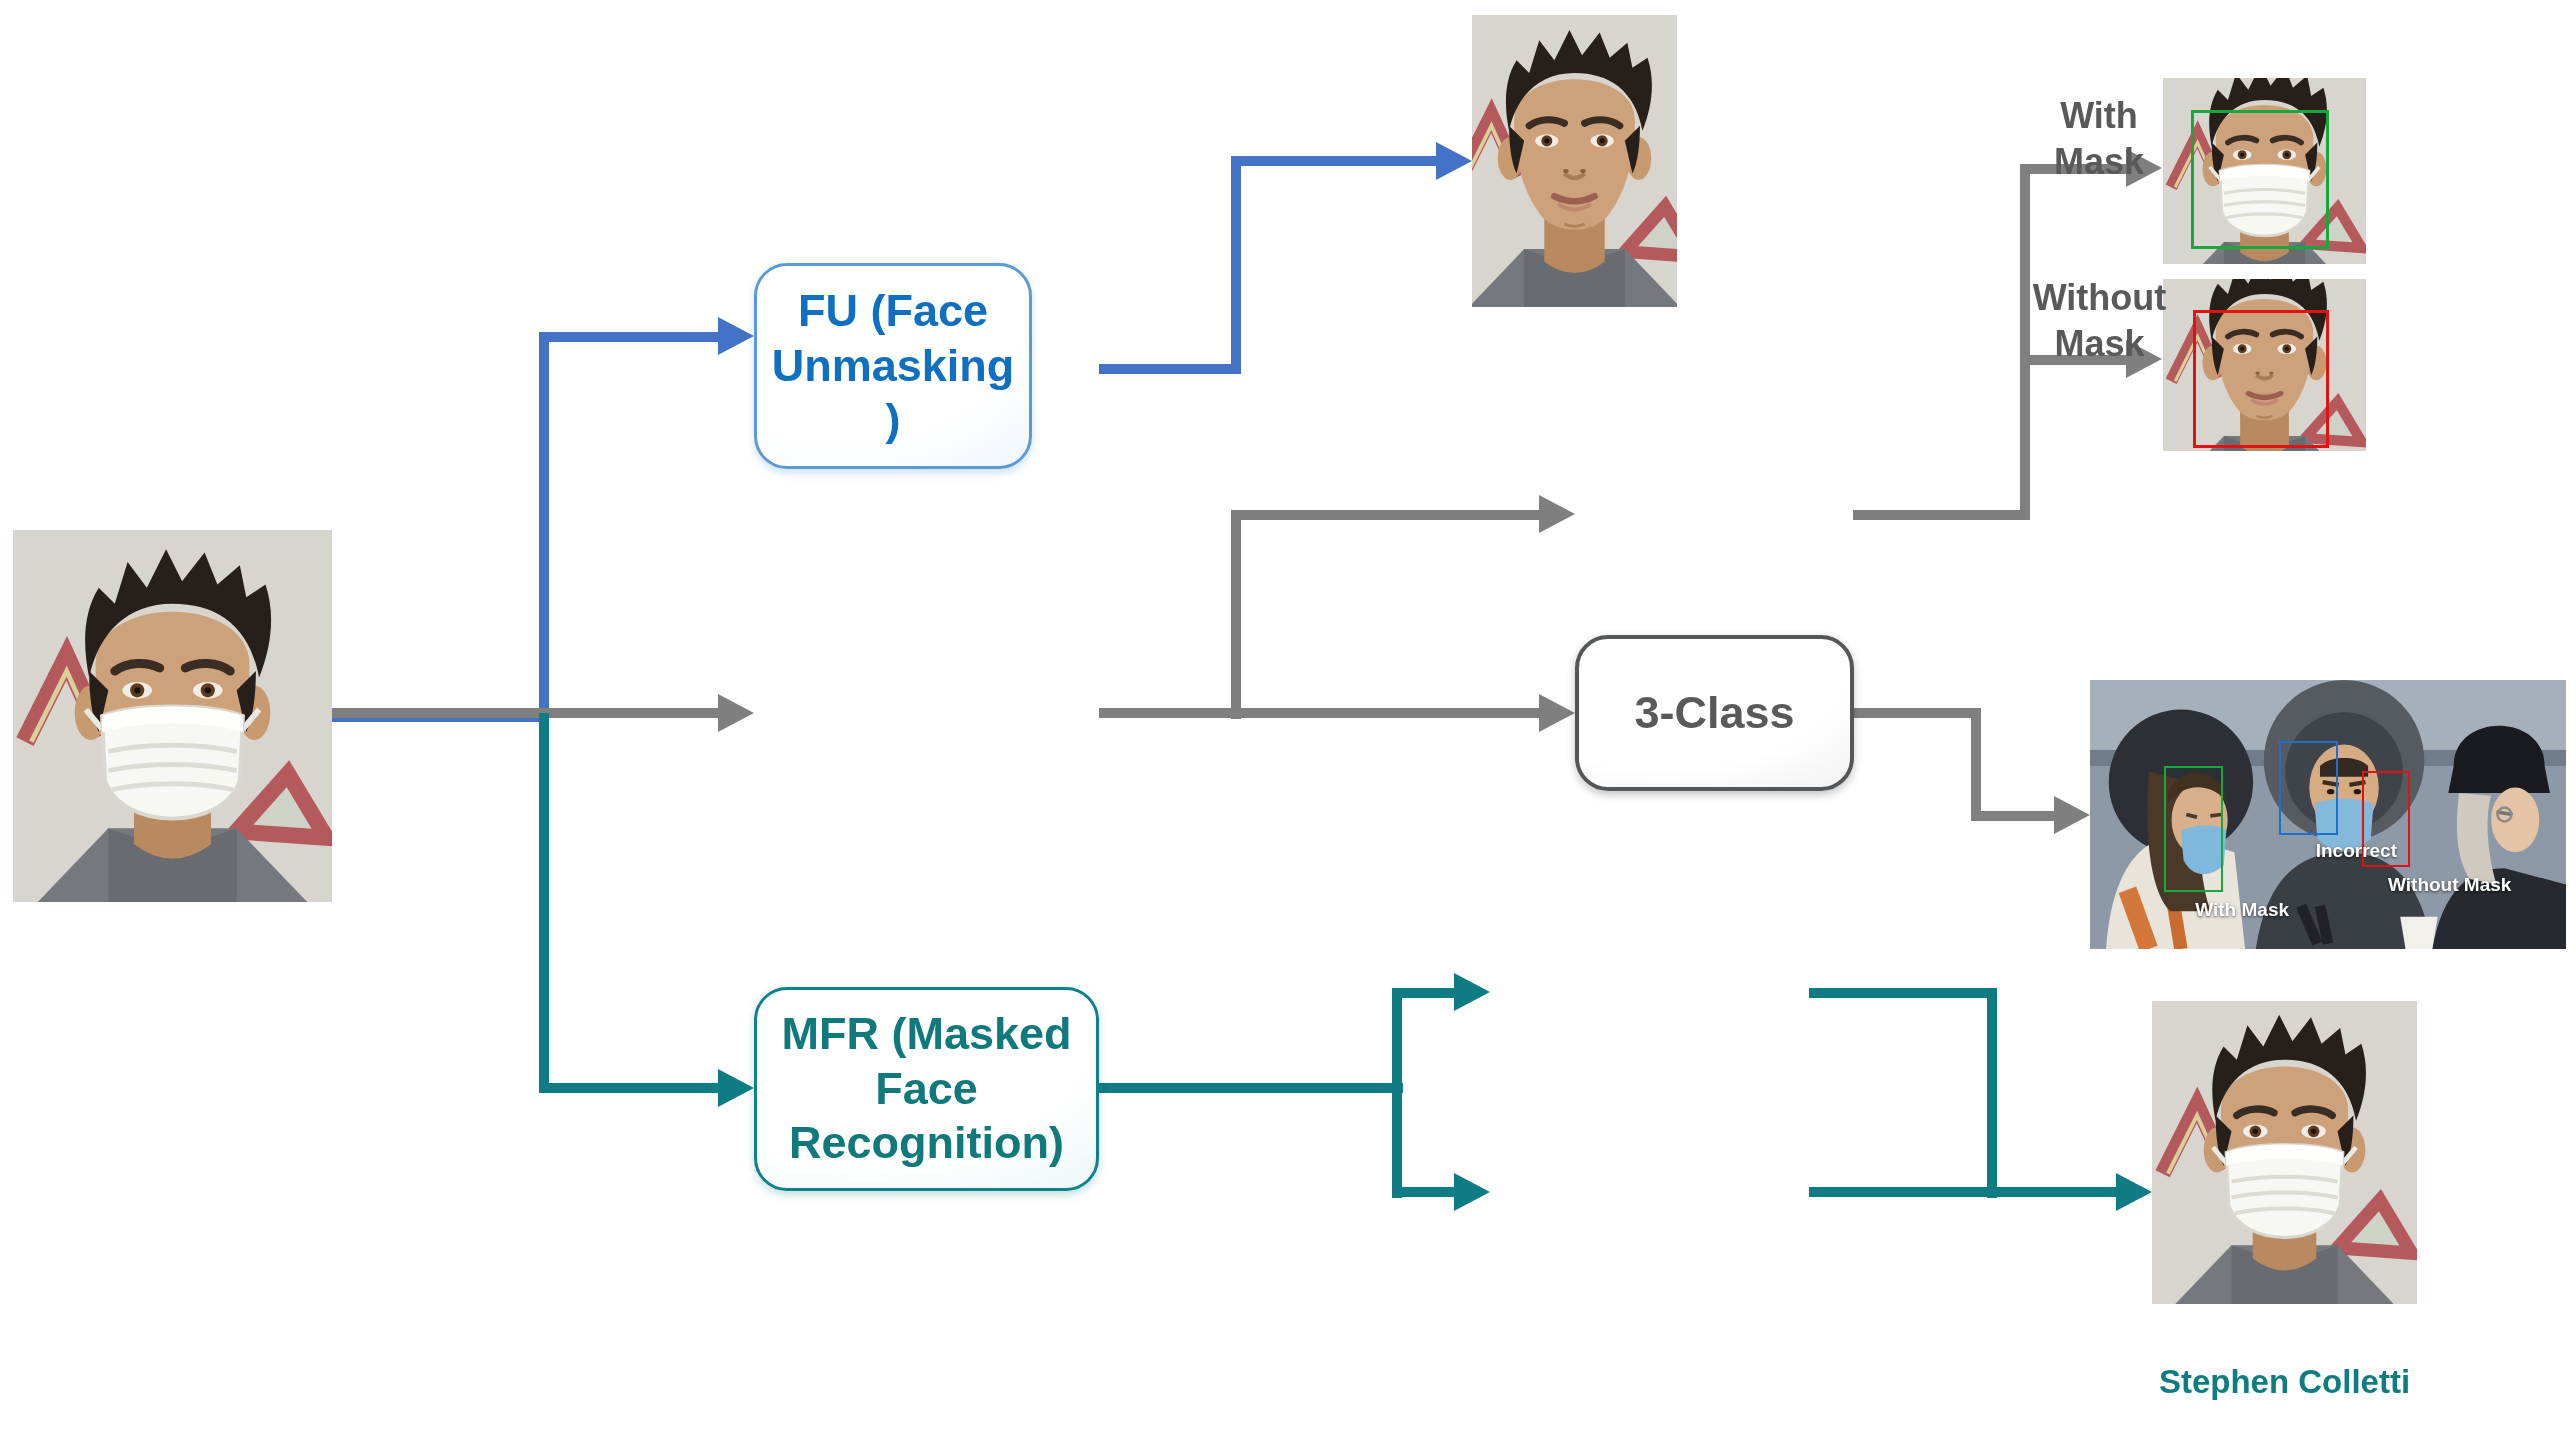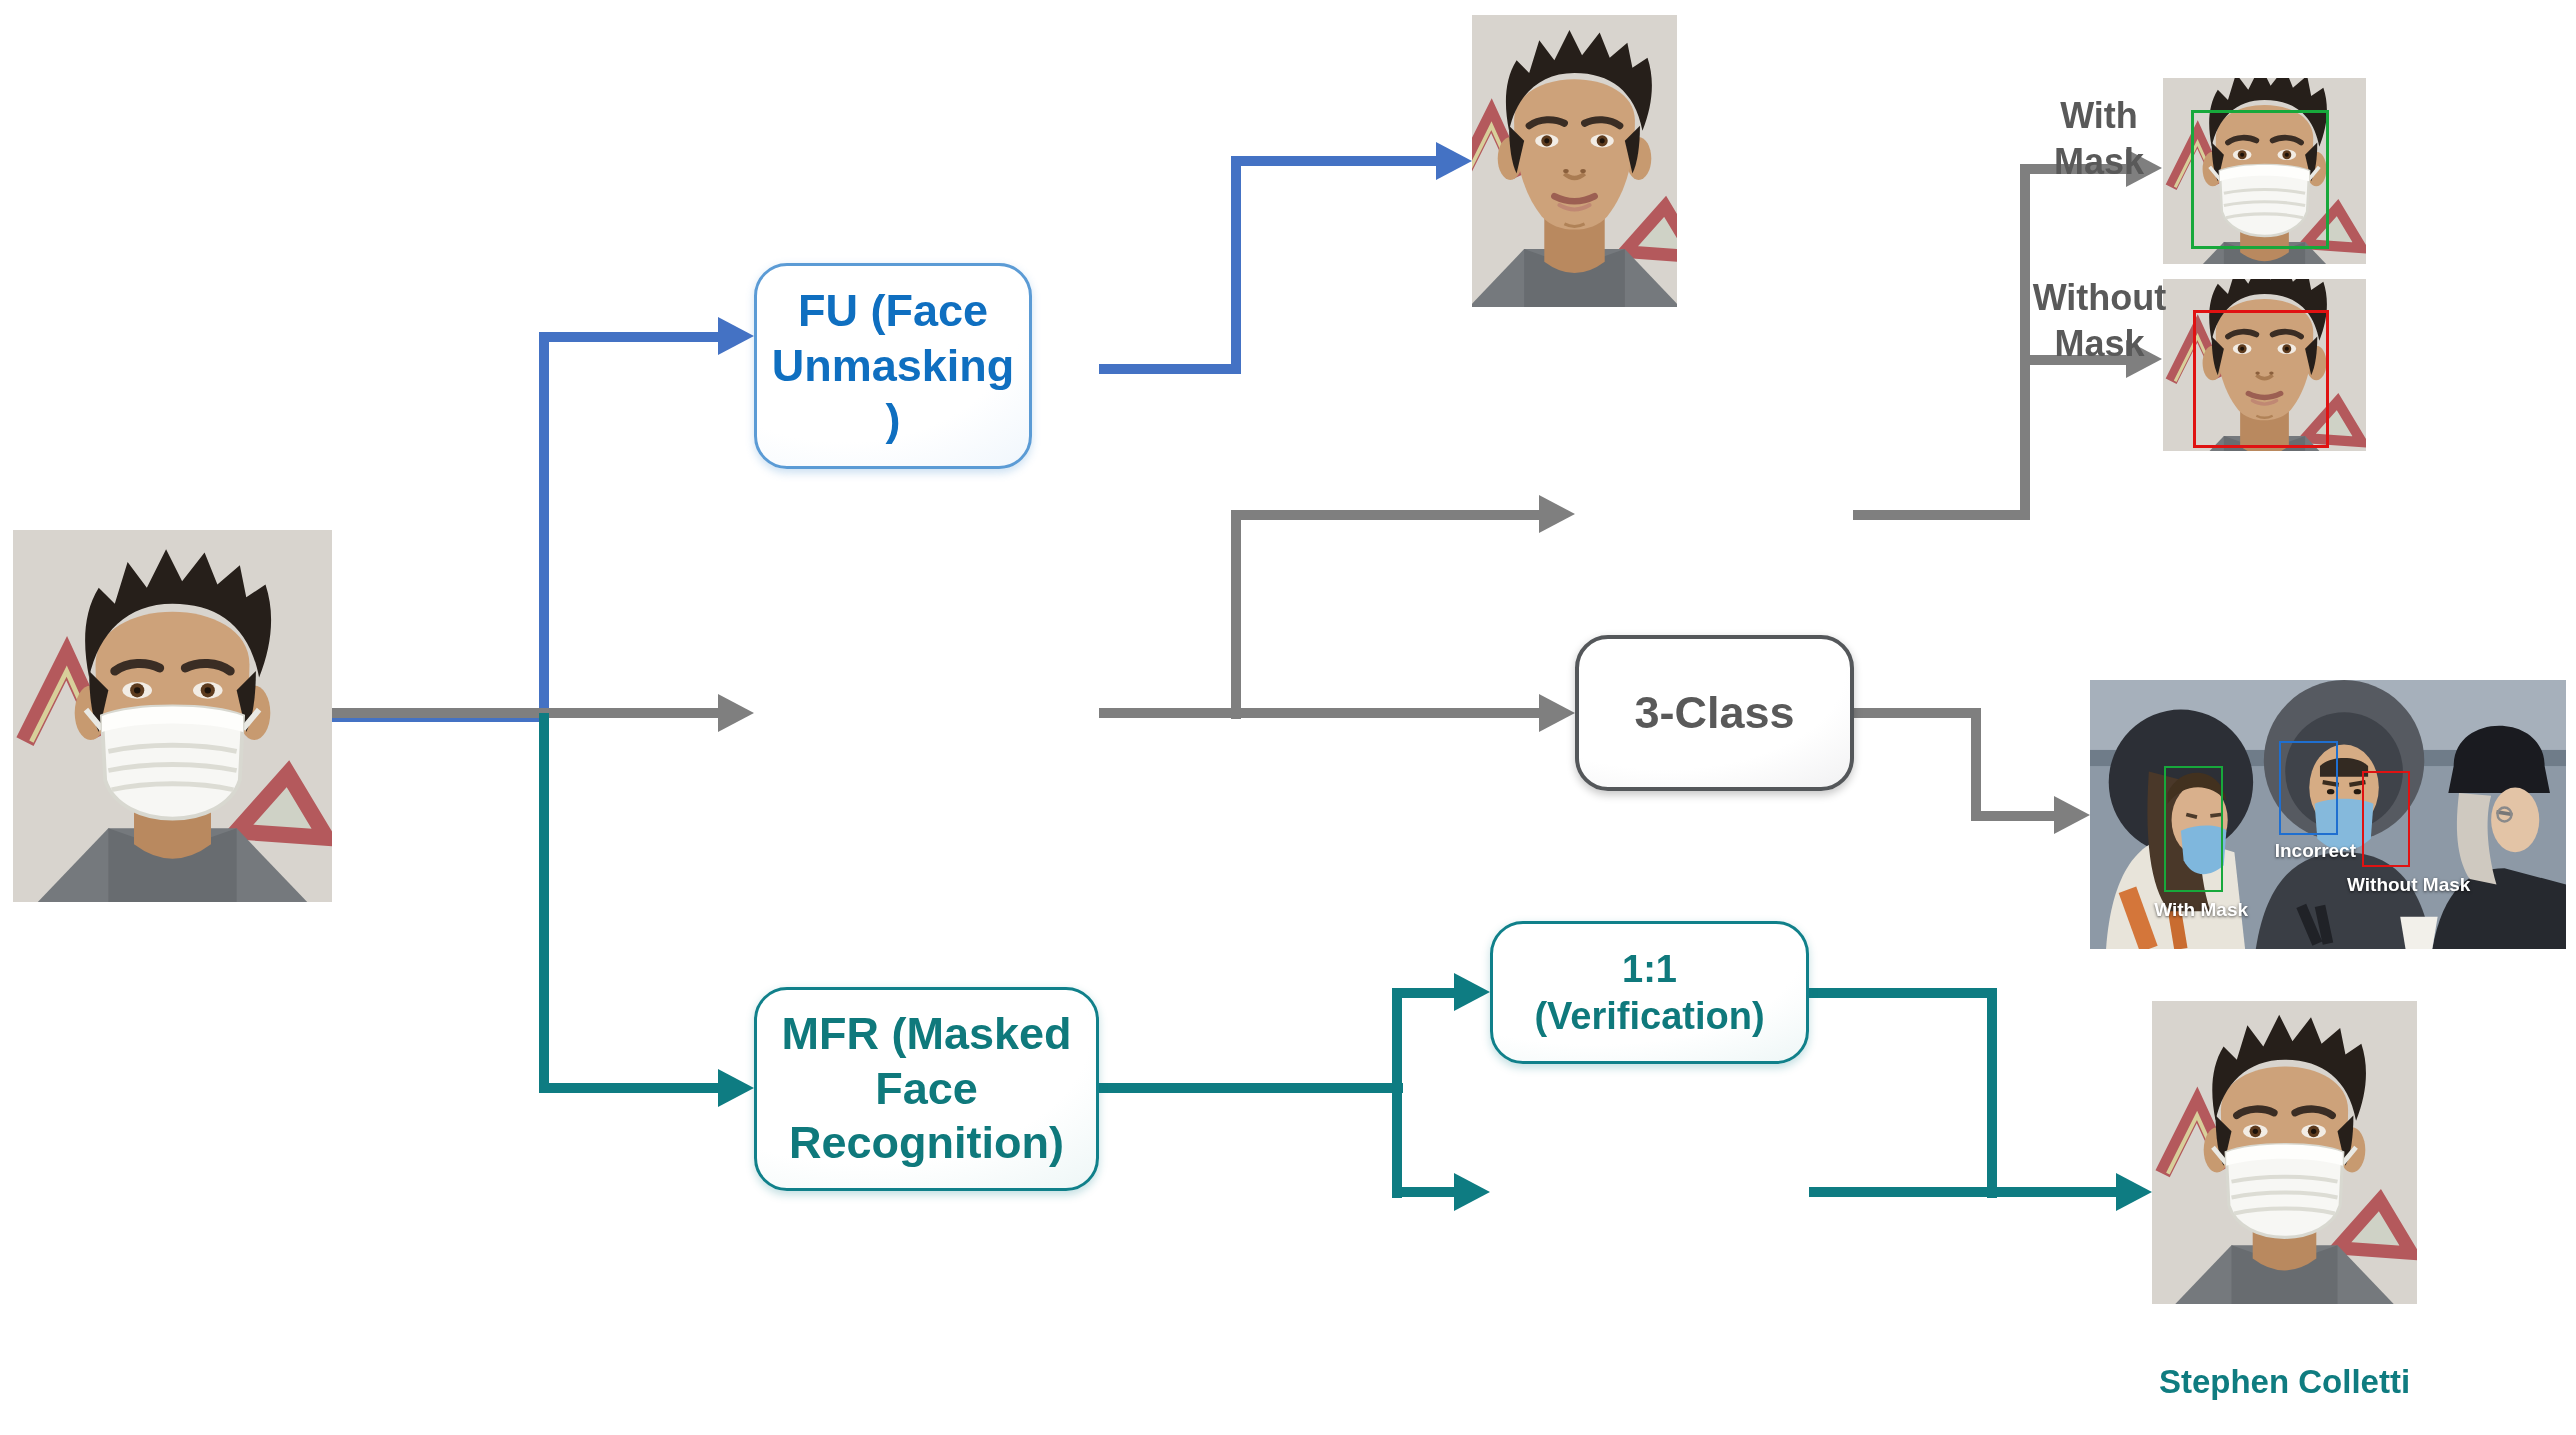--- a/index.html
+++ b/index.html
@@ -39,21 +39,21 @@
   .fs62{font-size:45px;}
   .fs52{font-size:38px;}
   
   .pic{position:absolute;overflow:hidden;background:#d8d4ce;}
   .pic svg{display:block;width:100%;height:100%;}
   .bbox{position:absolute;box-sizing:border-box;}
   .bb-green{border:3.6px solid #17A83B;}
   .bb-blue{border:2.9px solid #1F6FD0;}
   .bb-red{border:3.6px solid #E01212;}
   .gp-label{position:absolute;color:#ffffff;font-weight:bold;font-size:19px;
-            text-shadow:0 1.4px 2.9px rgba(0,0,0,.65);white-space:nowrap;}
+            text-shadow:0 1.4px 2.9px rgba(0,0,0,.65);white-space:nowrap;margin-left:41px;}
   .side-label{position:absolute;color:#595959;font-weight:bold;font-size:36px;line-height:1.28;text-align:center;}
   .name-label{position:absolute;color:#0F7C80;font-weight:bold;font-size:33px;text-align:center;}
 </style>
 </head>
 <body>
 
 <svg width="0" height="0" style="position:absolute" xmlns="http://www.w3.org/2000/svg" xmlns:xlink="http://www.w3.org/1999/xlink" aria-hidden="true">
   <defs>
     <g id="face-core">
       <rect width="100" height="116" fill="#d8d4ce"></rect>
@@ -178,23 +178,20 @@
 
   <div class="node node-blue fs62" style="left:754px;top:263px;width:278px;height:206px;">
     <span>FU (Face Unmasking )</span>
   </div>
   <div class="node node-teal fs62" style="left:754px;top:987px;width:345px;height:204px;">
     <span>MFR (Masked Face Recognition)</span>
   </div>
   <div class="node node-gray fs62" style="left:1575px;top:635px;width:279px;height:156px;">
     <span>3-Class</span>
   </div>
-  <div class="node node-teal fs52" style="left:1490px;top:921px;width:319px;height:143px;">
-    <span>1:1 (Verification)</span>
-  </div>
 
   <div class="pic" style="left:13px;top:530px;width:319px;height:372px;">
     <svg viewBox="0 0 100 116" preserveAspectRatio="xMidYMid slice" xmlns="http://www.w3.org/2000/svg" xmlns:xlink="http://www.w3.org/1999/xlink">
         <use xlink:href="#face-masked-g" href="#face-masked-g"></use>
       </svg>
   </div>
 
   <div class="pic" style="left:1472px;top:14.5px;width:205px;height:292px;">
     <svg viewBox="0 0 100 116" preserveAspectRatio="xMidYMid slice" xmlns="http://www.w3.org/2000/svg" xmlns:xlink="http://www.w3.org/1999/xlink">
         <use xlink:href="#face-plain-g" href="#face-plain-g"></use>

